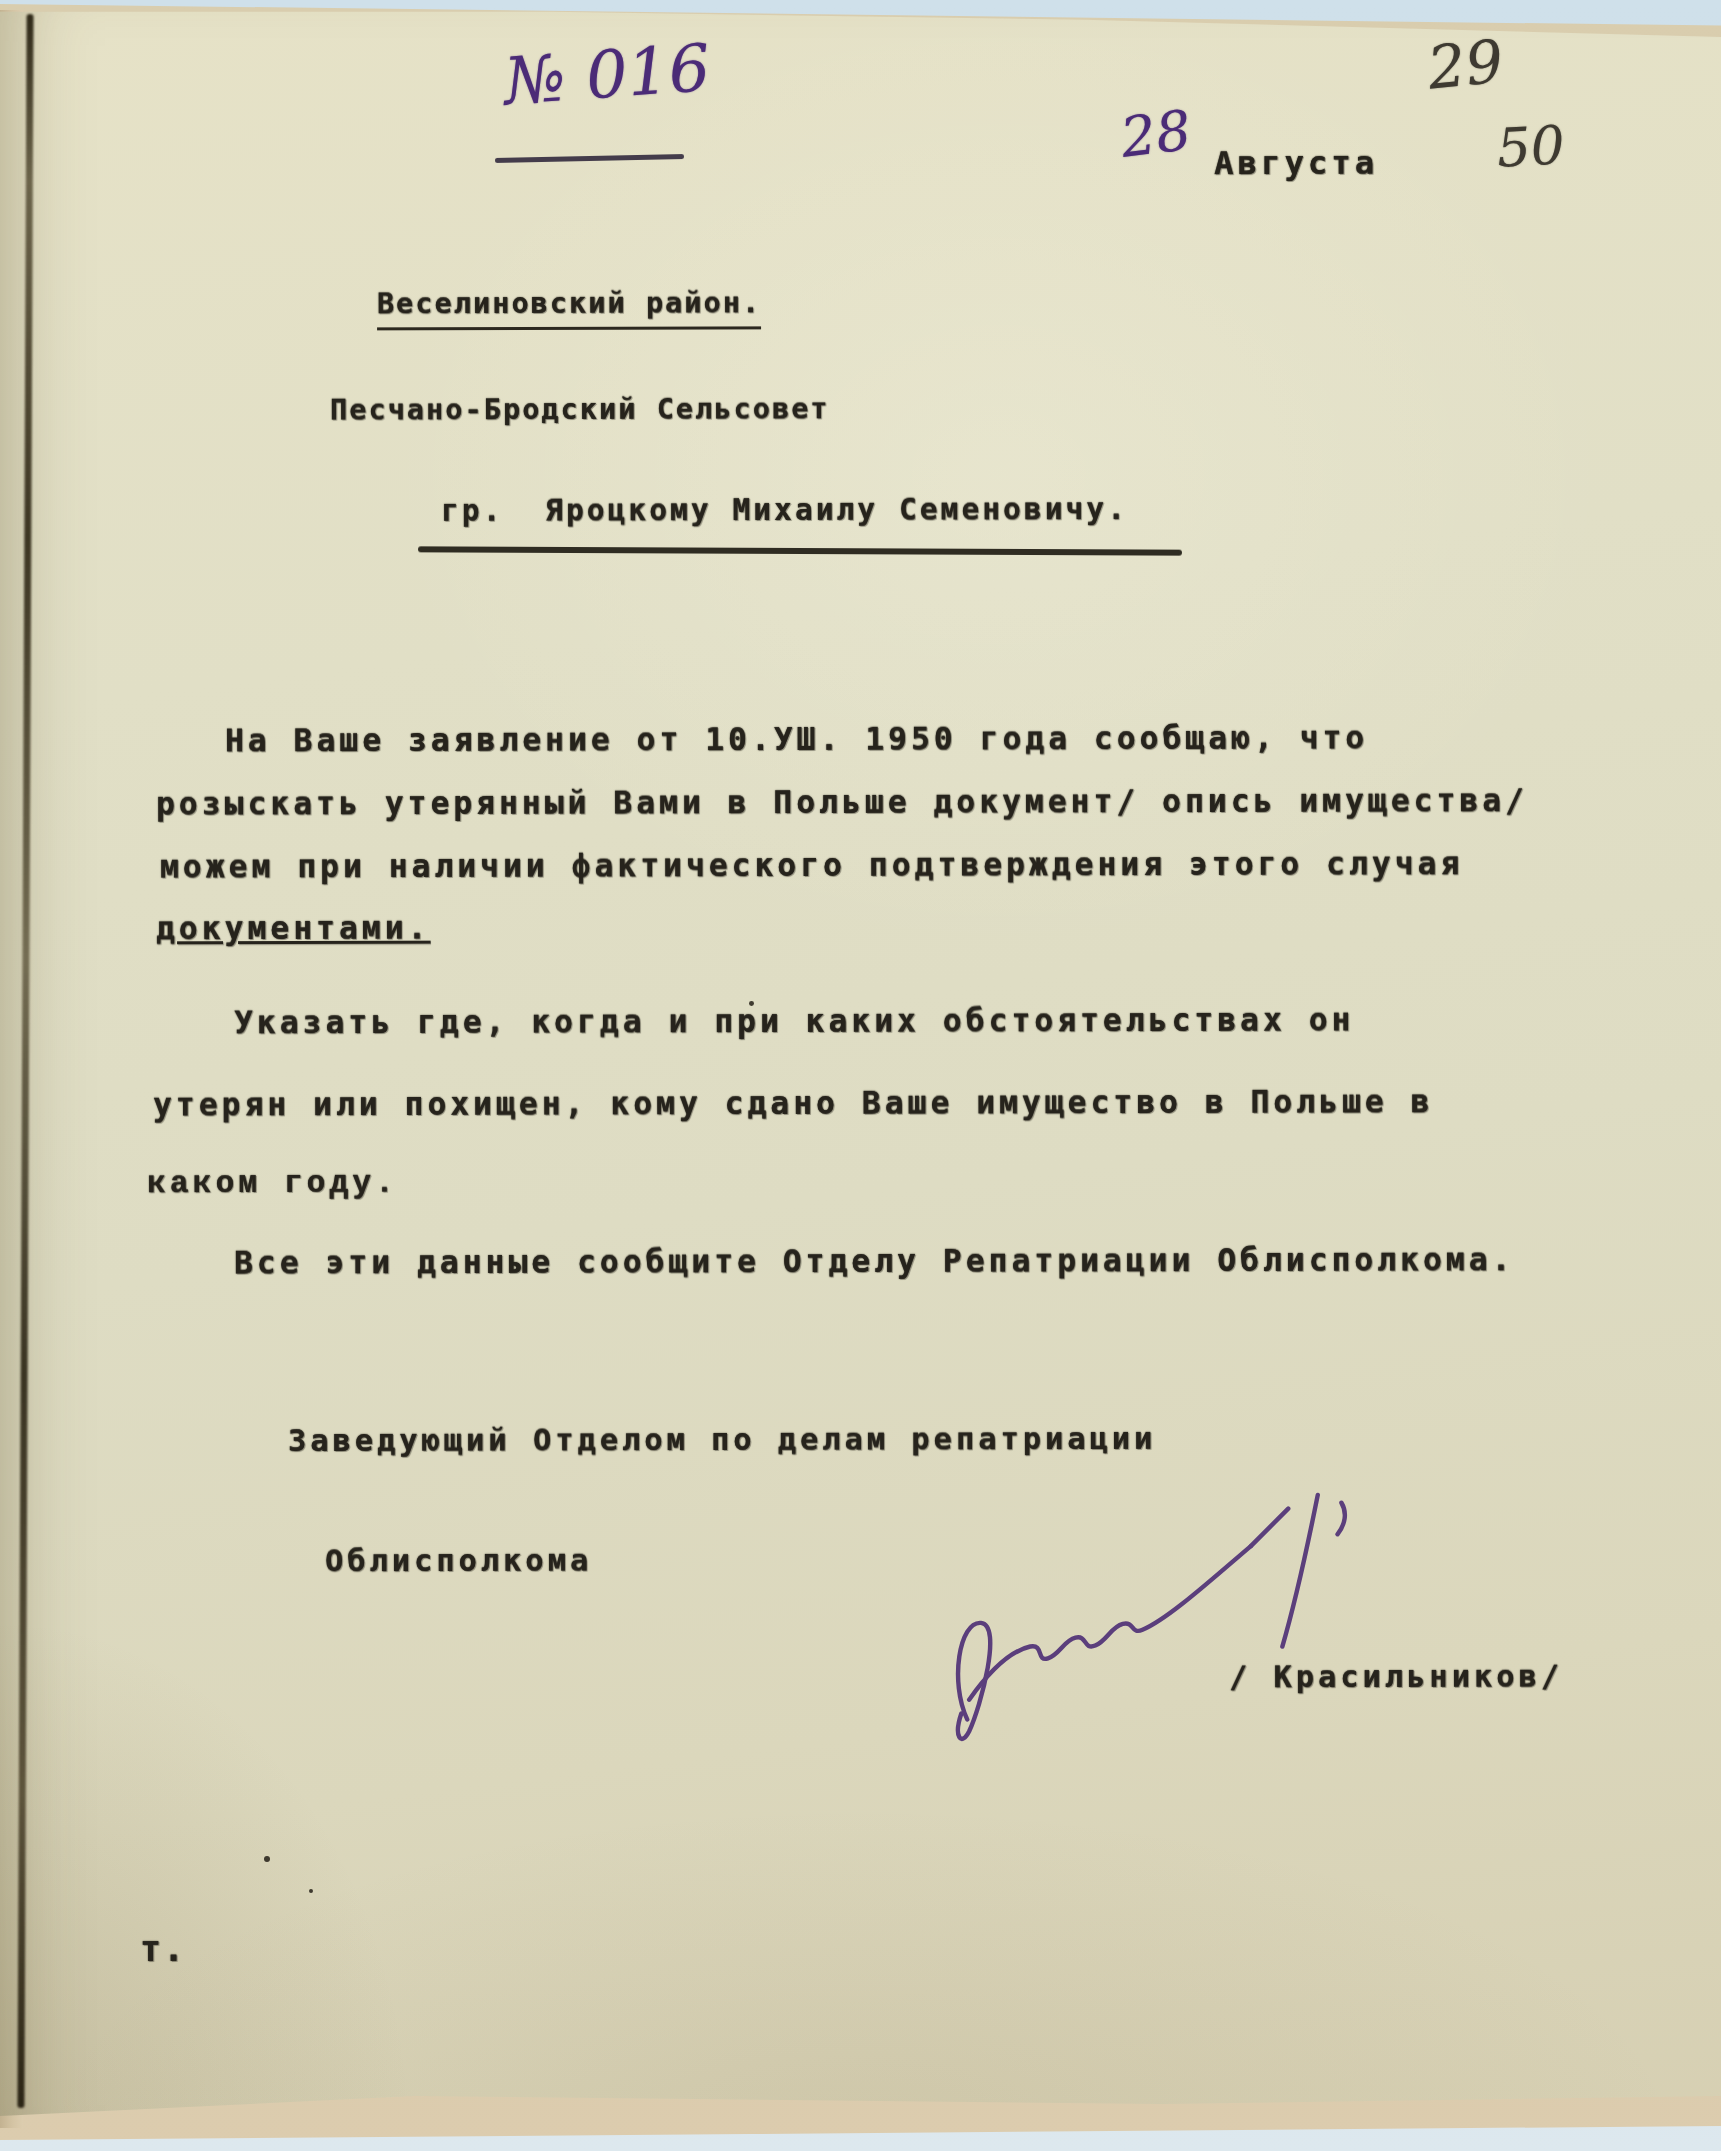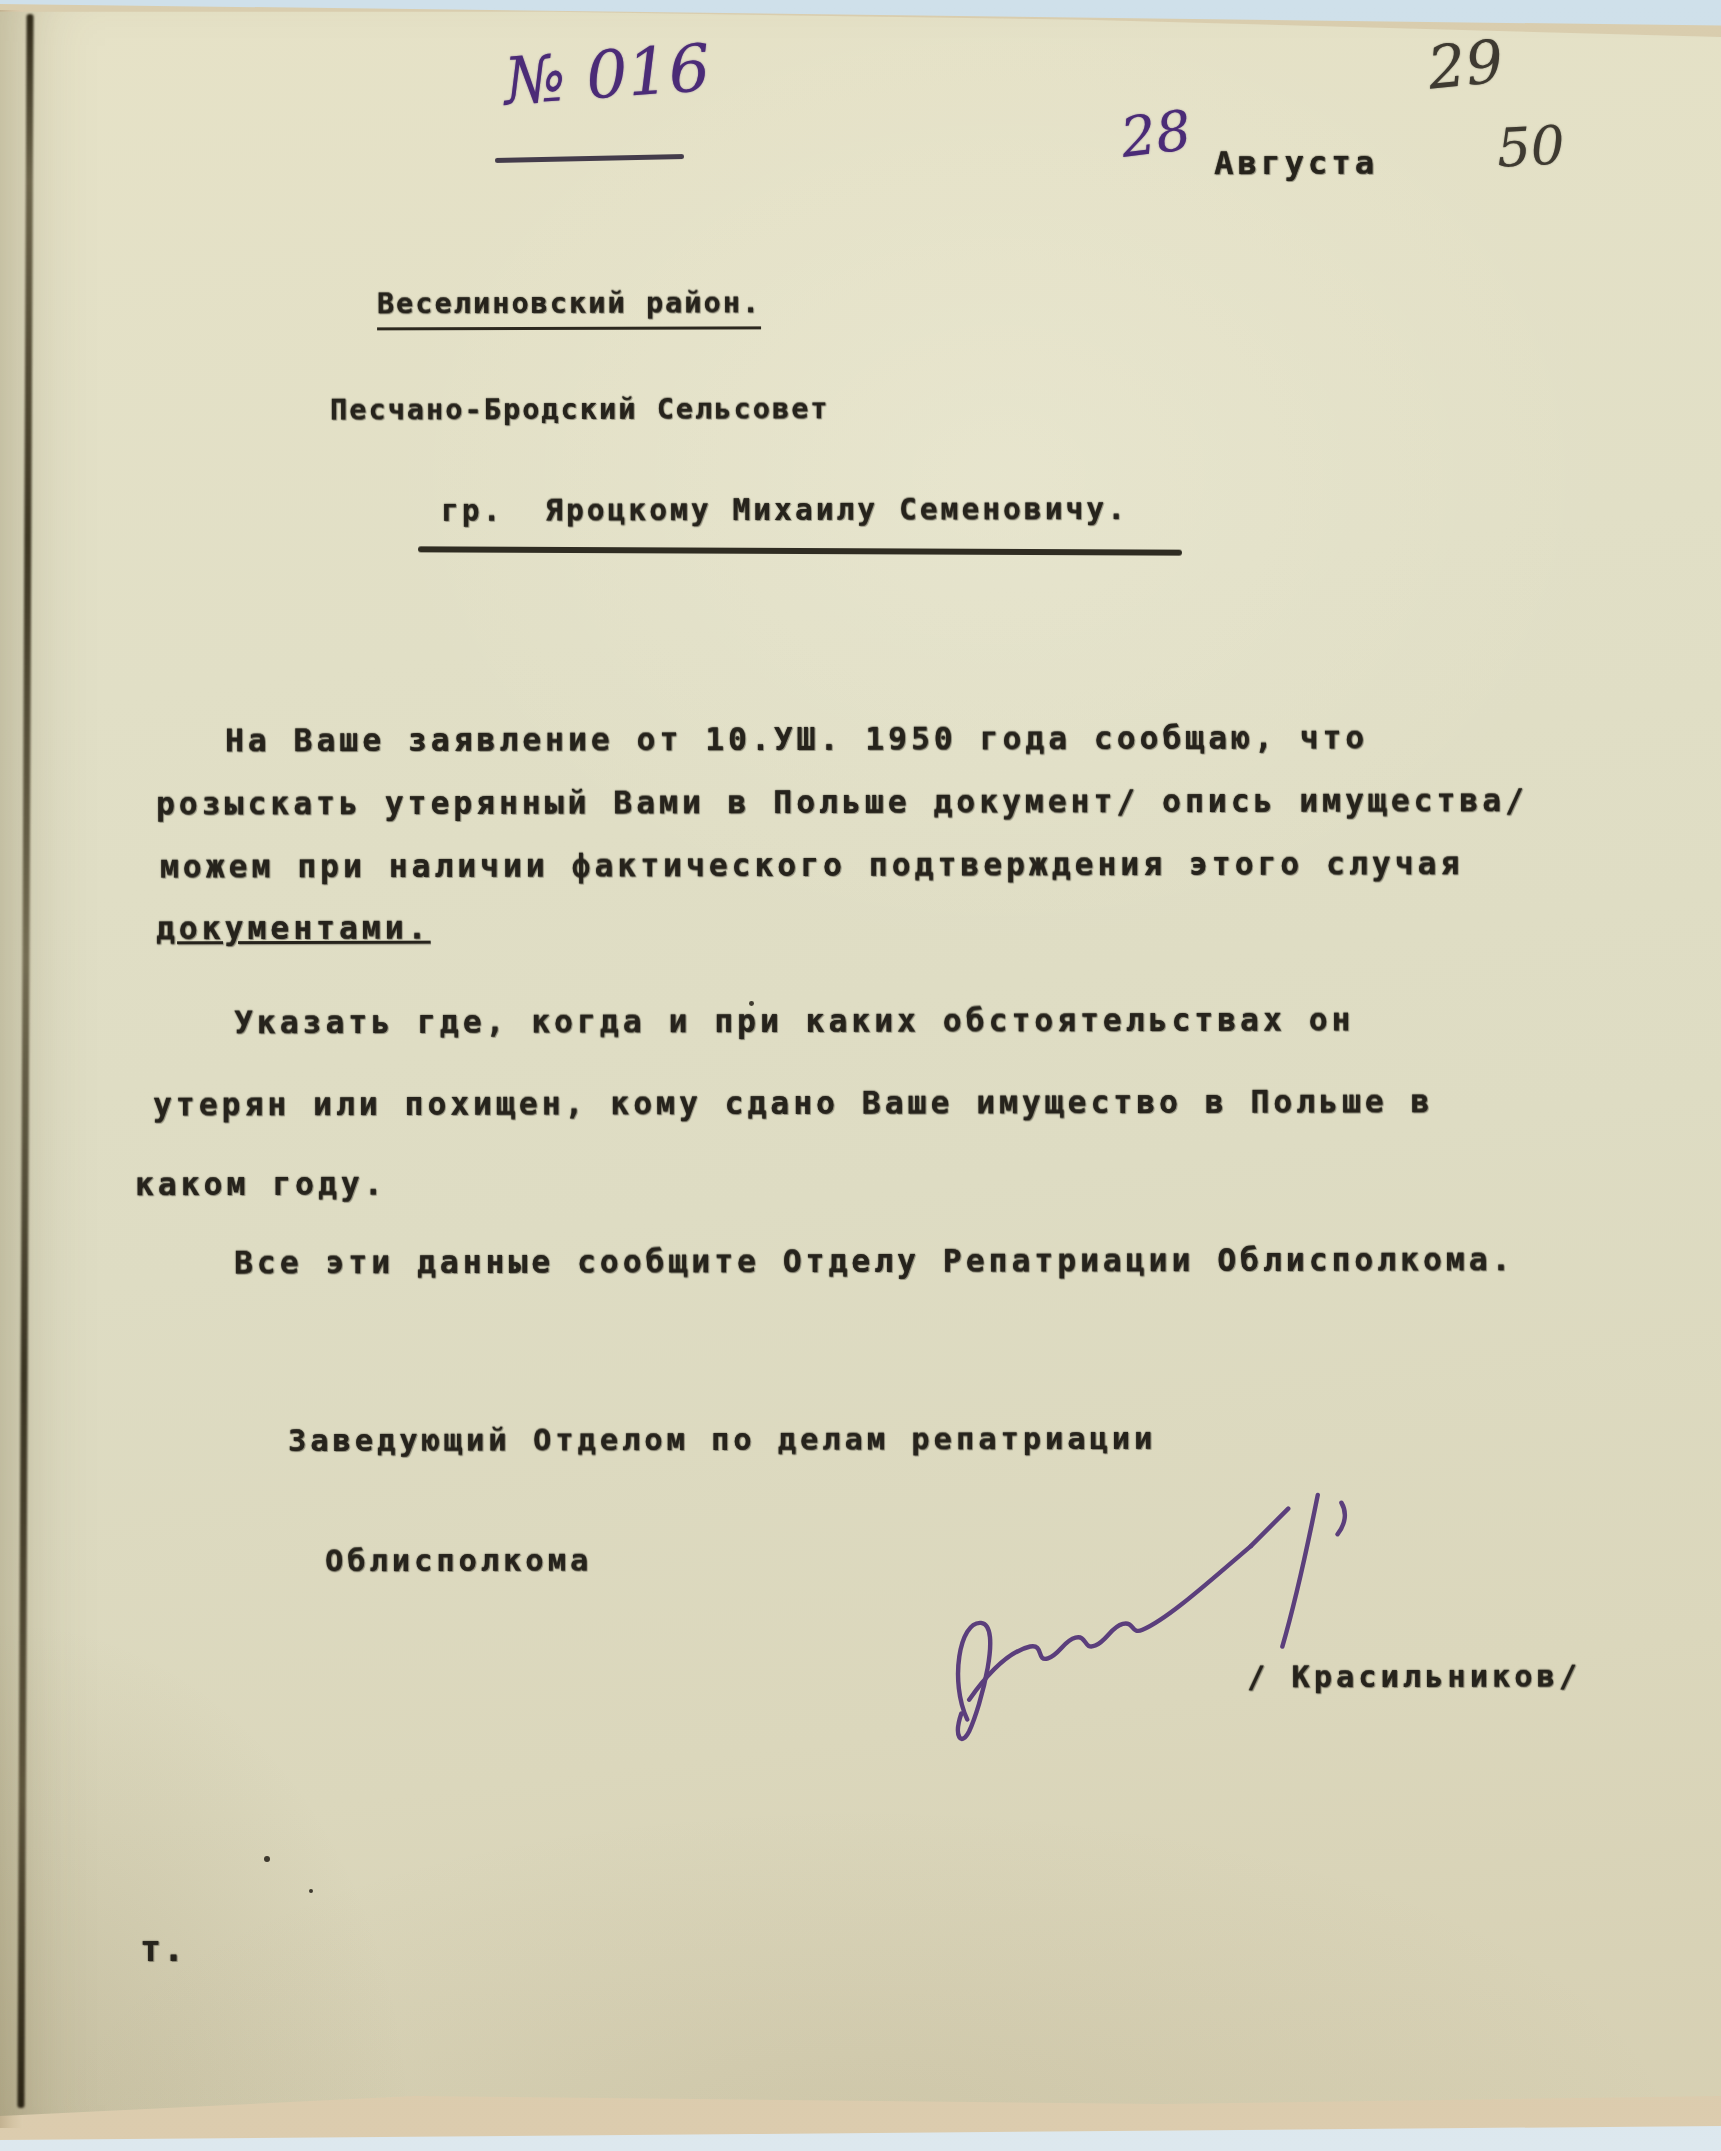--- a/index.html
+++ b/index.html
@@ -97,38 +97,38 @@
   <div class="typed" style="left:441px;top:493px;font-size:29.6px;letter-spacing:3px;">гр.  Яроцкому Михаилу Семеновичу.</div>
   <div class="stroke" style="left:418px;top:548px;width:764px;height:5.9px;background:rgba(28,24,16,.9);transform:rotate(.25deg);filter:blur(0.4px);"></div>
 
   <div class="typed" style="left:225px;top:721px;">На Ваше заявление от 10.УШ. 1950 года сообщаю, что</div>
   <div class="typed" style="left:156px;top:784px;">розыскать утерянный Вами в Польше документ/ опись имущества/</div>
   <div class="typed" style="left:160px;top:847px;">можем при наличии фактического подтверждения этого случая</div>
   <div class="typed" style="left:156px;top:910px;text-decoration:underline;">документами.</div>
 
   <div class="typed" style="left:234px;top:1003px;">Указать где, когда и при каких обстоятельствах он</div>
   <div class="typed" style="left:153px;top:1085px;">утерян или похищен, кому сдано Ваше имущество в Польше в</div>
-  <div class="typed" style="left:135px;top:1166px;">каком году.</div>
+  <div class="typed" style="left:147px;top:1166px;font-family:Liberation Mono, monospace;">каком году.</div>
 
   <div class="typed" style="left:234px;top:1243px;">Все эти данные сообщите Отделу Репатриации Облисполкома.</div>
 
   <div class="typed" style="left:288px;top:1422px;font-size:30.5px;">Заведующий Отделом по делам репатриации</div>
   <div class="typed" style="left:325px;top:1543px;font-size:30.5px;">Облисполкома</div>
 
   <svg class="sig-svg" style="left:916px;top:1473px;" width="453" height="286" viewBox="0 0 460 290">
     <g fill="none" stroke="#4a2a74" stroke-width="4.5" stroke-linecap="round" stroke-linejoin="round" opacity=".88">
       <path d="M52 250 C 34 212 44 150 66 152 C 88 154 66 236 54 262 C 46 278 38 268 46 244"></path>
       <path d="M54 230 C 78 196 98 180 116 176 C 130 173 122 192 134 188 C 146 184 150 170 162 167 C 174 164 170 180 182 175 C 194 170 198 156 210 153 C 222 150 218 164 230 159 C 256 148 300 108 340 74"></path>
       <path d="M340 74 C 352 62 366 48 378 36"></path>
       <path d="M408 22 C 398 72 386 128 372 176"></path>
       <path d="M432 30 C 438 40 436 52 428 62"></path>
     </g>
   </svg>
 
-  <div class="typed" style="left:1229px;top:1659px;font-size:30.5px;margin-left:18px;">/ Красильников/</div>
+  <div class="typed" style="left:1229px;top:1659px;font-size:30.5px;">/ Красильников/</div>
 
   <div class="typed" style="left:140px;top:1929px;font-size:35px;letter-spacing:2px;filter:blur(0.2px);">т.</div>
 
   <div class="speck" style="left:264px;top:1856px;width:5.9px;height:5.9px;"></div>
   <div class="speck" style="left:309px;top:1889px;width:3.9px;height:3.9px;"></div>
   <div class="speck" style="left:749px;top:1001px;width:4.9px;height:4.9px;"></div>
 
 </div>
 
 

